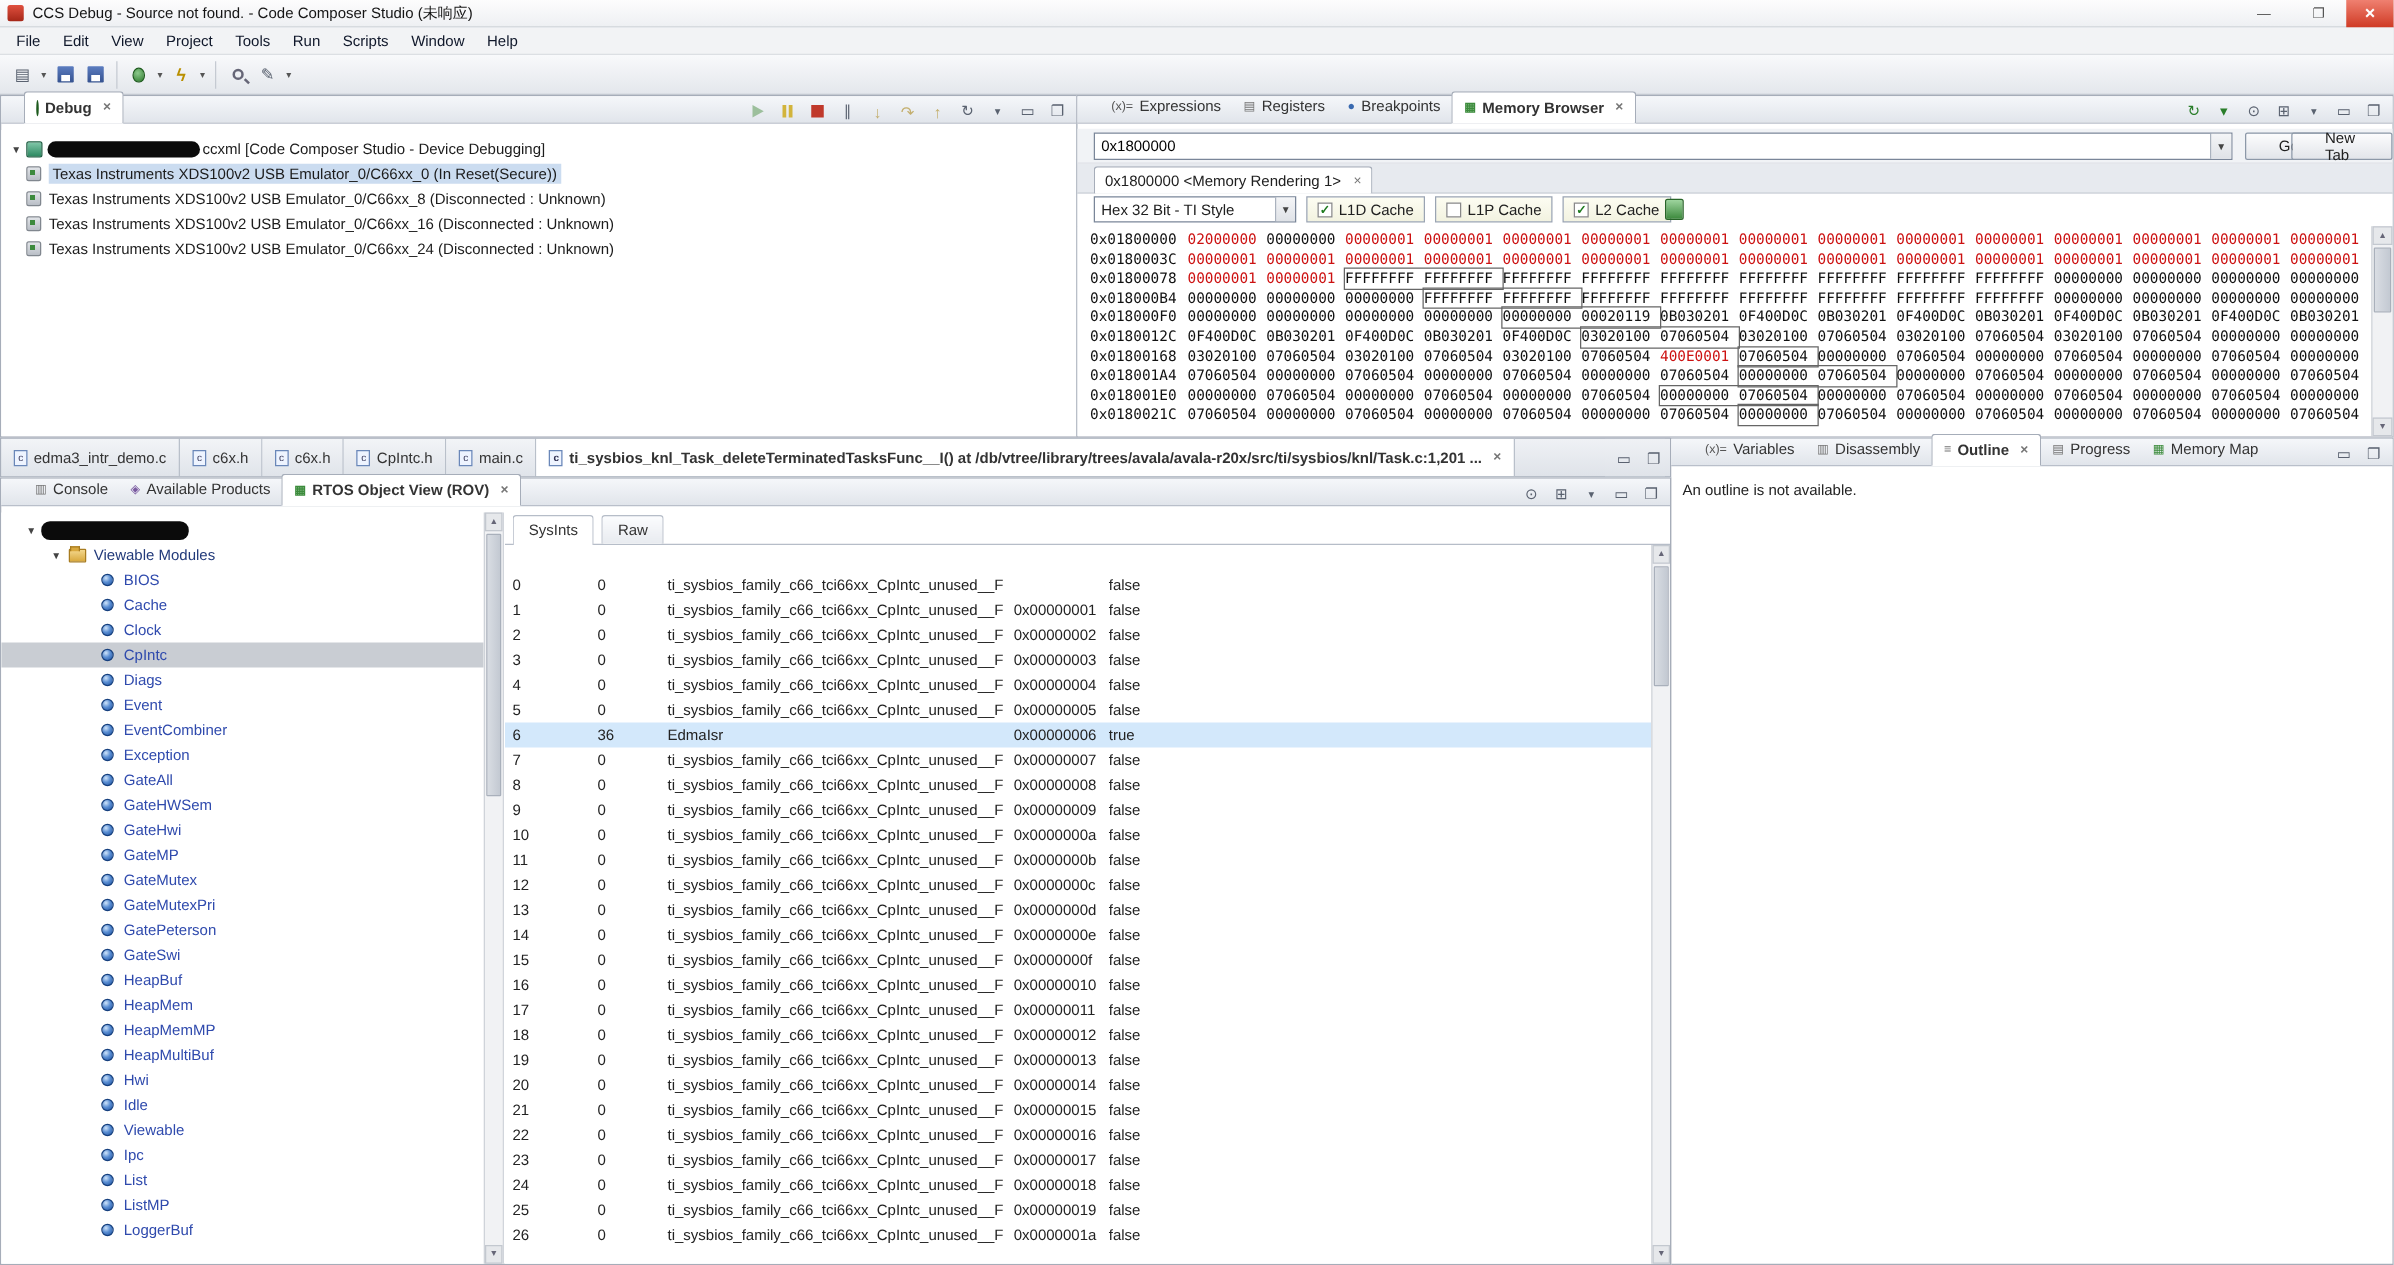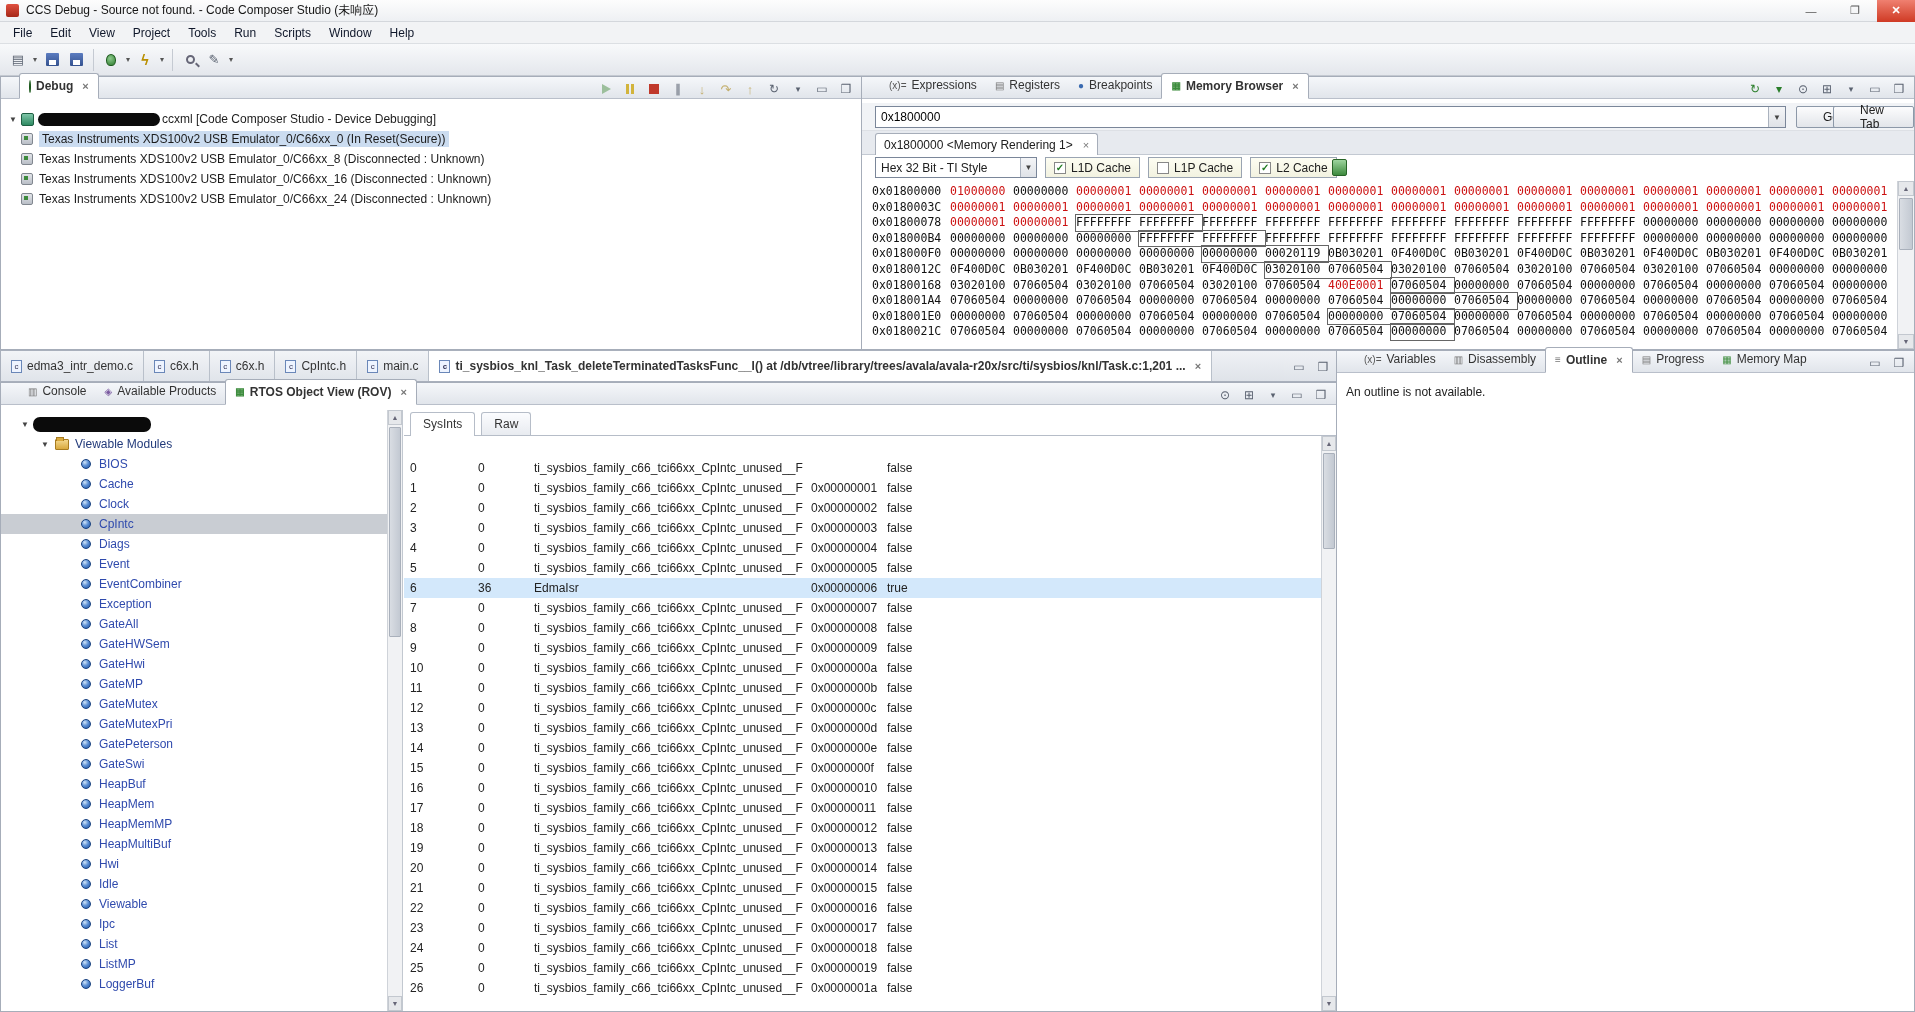--- a/index.html
+++ b/index.html
@@ -316,21 +316,21 @@
           <span class="cb on">✓</span>
           <span>L2 Cache</span>
         </div>
       </div>
     <span id="cache-book-icon" style="position:absolute;left:470px;top:2px"></span>
   </div>
   <div id="mem-dump">
     <div id="mem-rows">
         <div class="memrow">
           <span class="maddr">0x01800000</span>
-          <span class="mword red">01000000</span>
+          <span class="mword red">02000000</span>
           <span class="mword">00000000</span>
           <span class="mword red">00000001</span>
           <span class="mword red">00000001</span>
           <span class="mword red">00000001</span>
           <span class="mword red">00000001</span>
           <span class="mword red">00000001</span>
           <span class="mword red">00000001</span>
           <span class="mword red">00000001</span>
           <span class="mword red">00000001</span>
           <span class="mword red">00000001</span>

